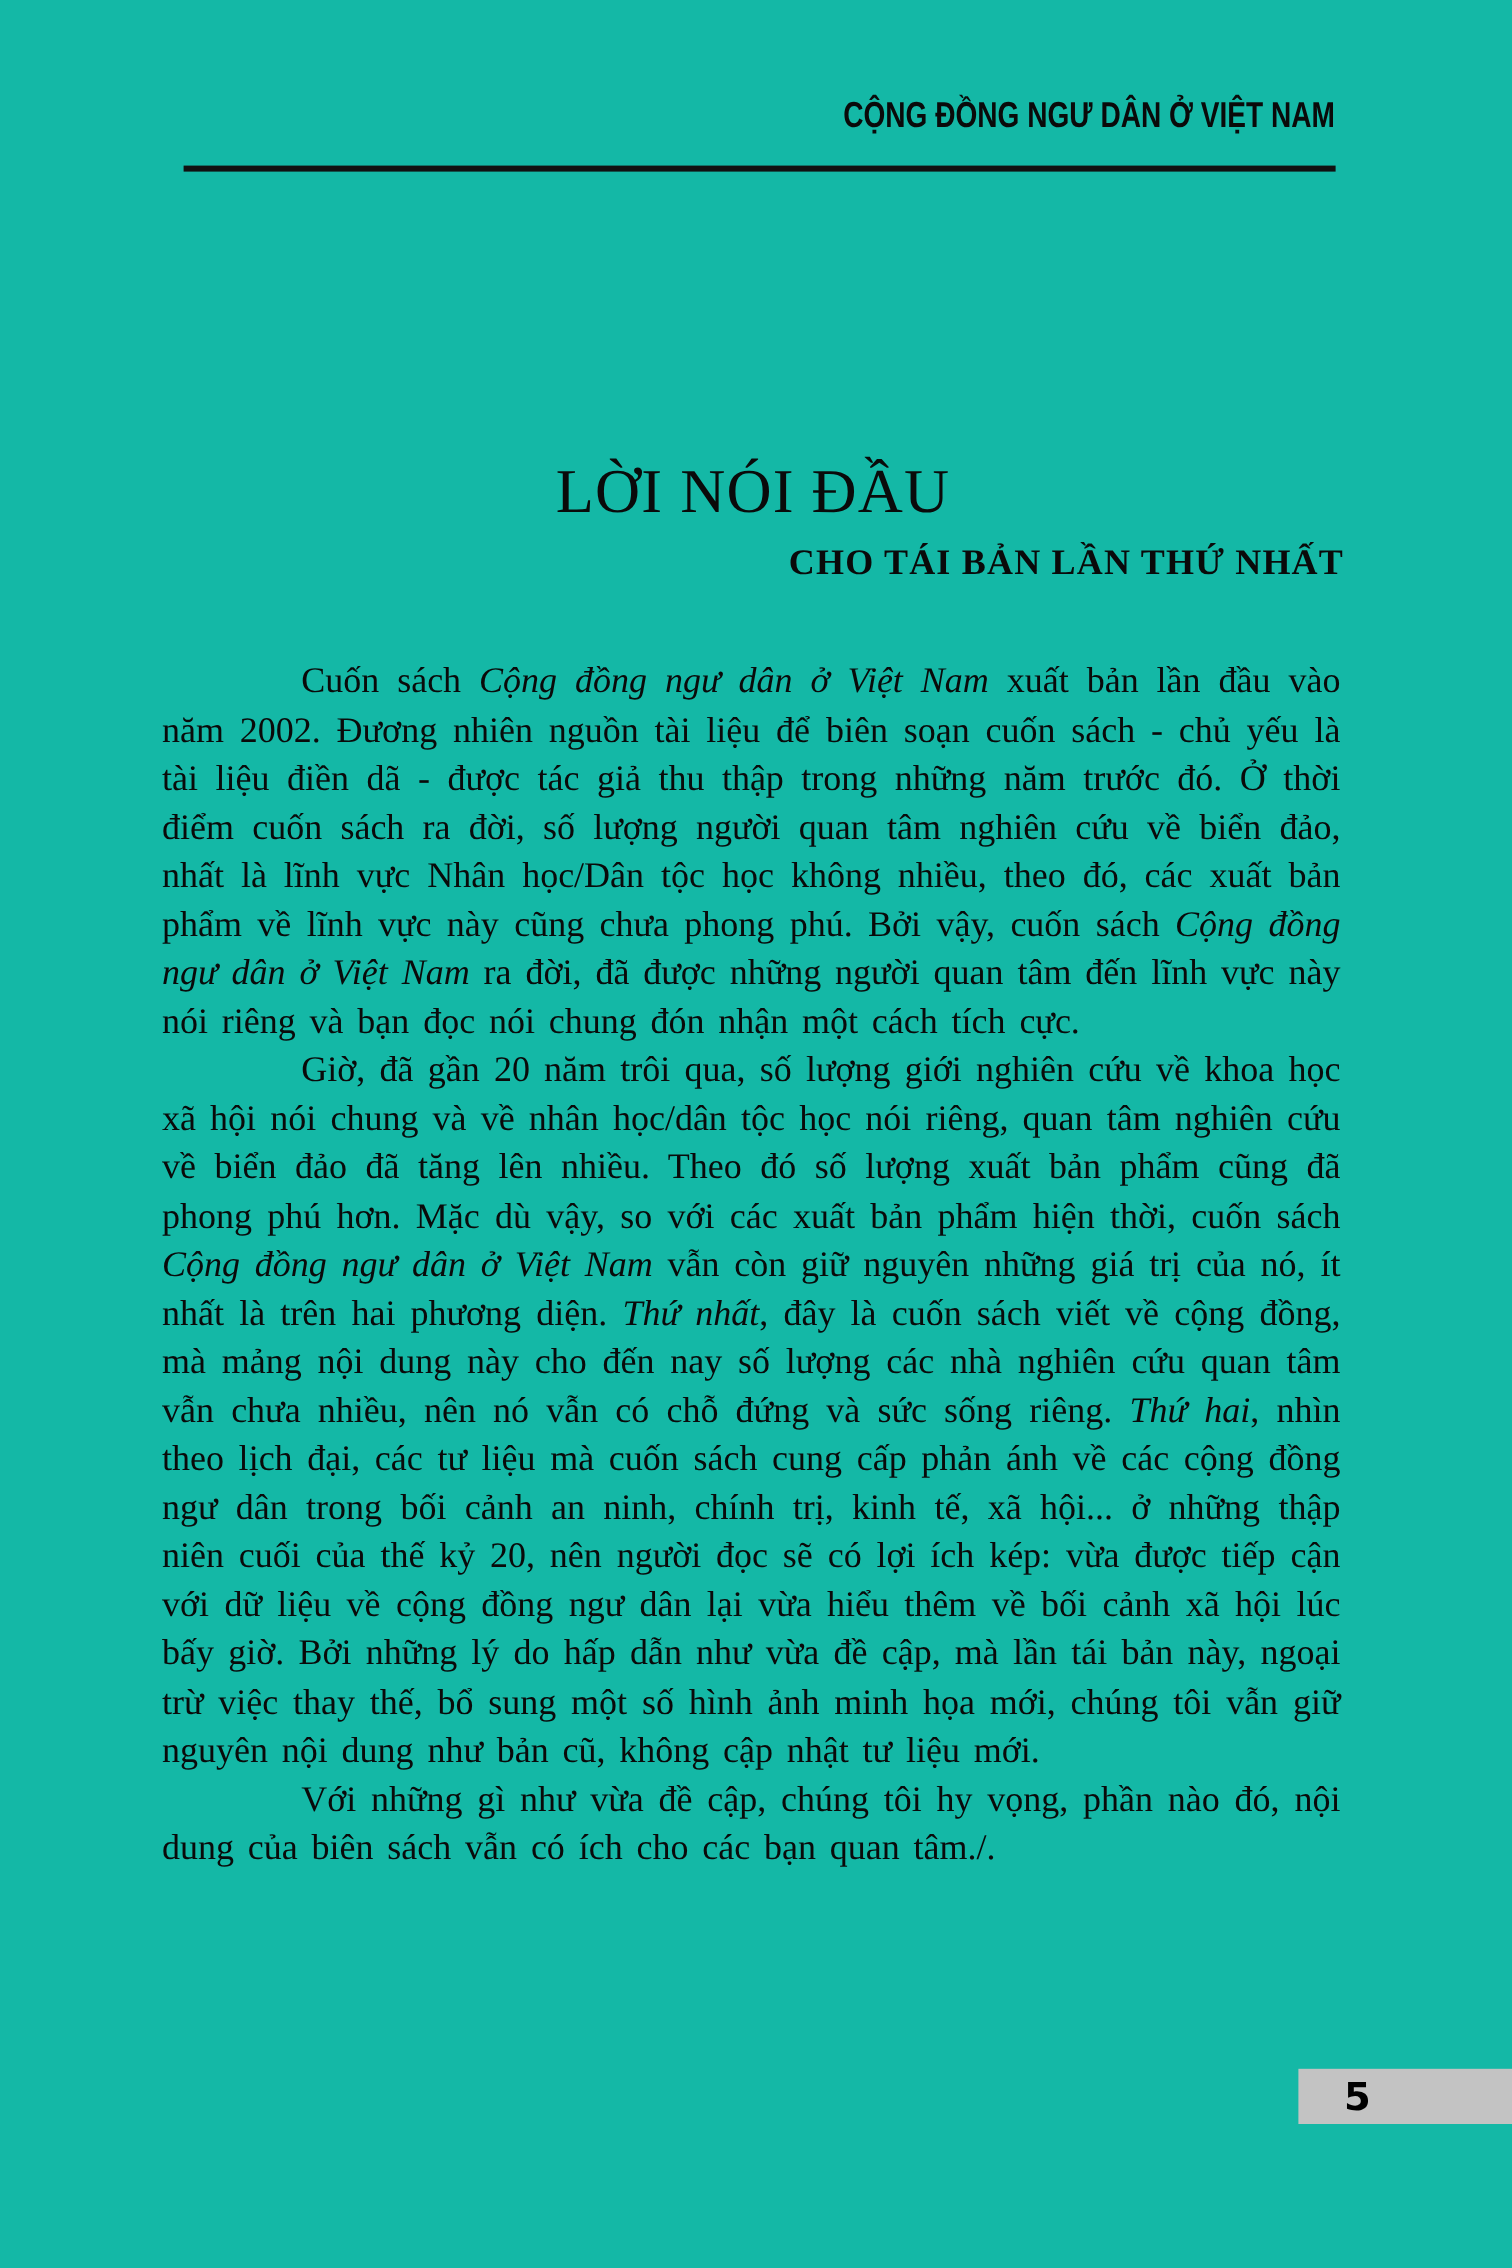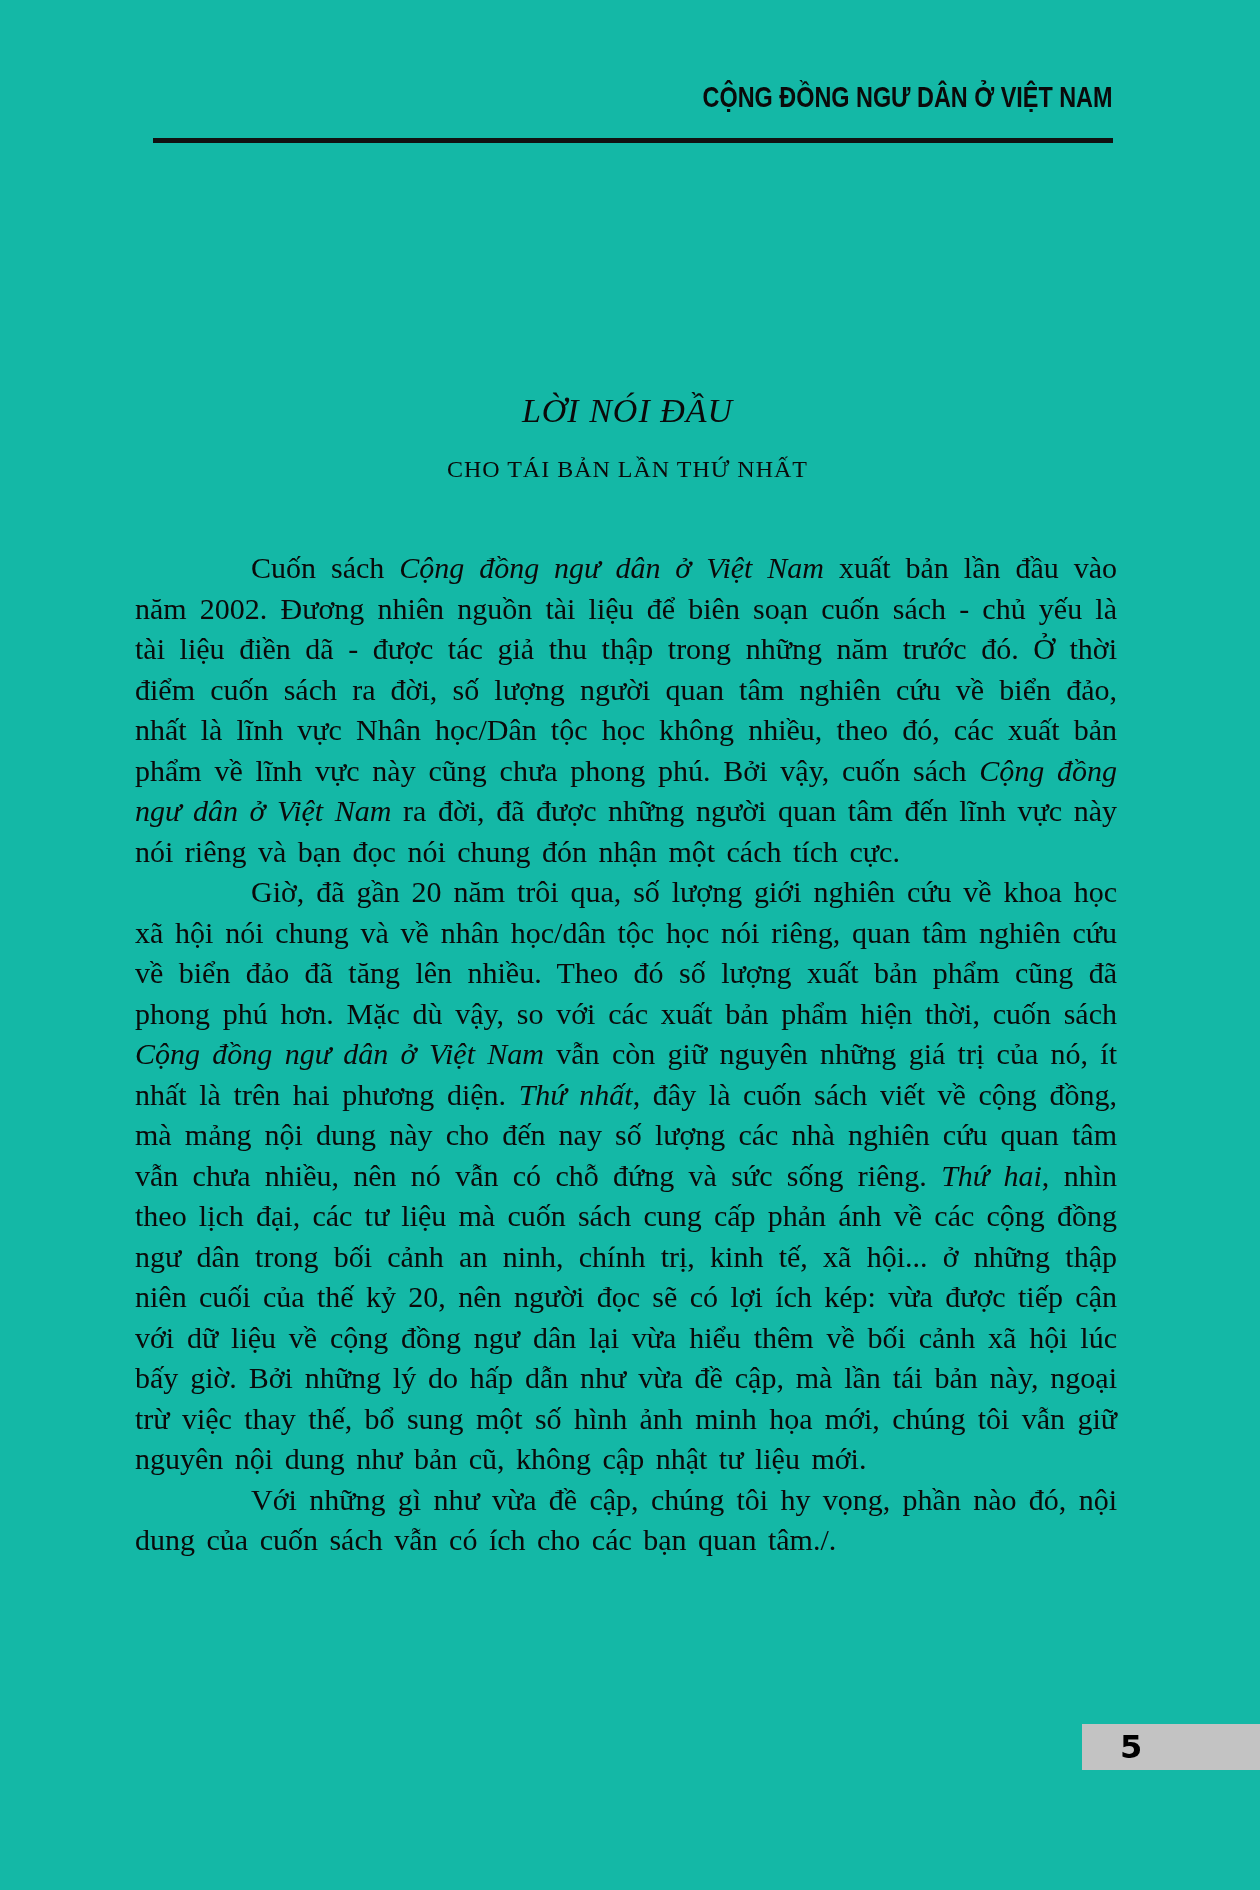--- a/index.html
+++ b/index.html
@@ -45,35 +45,34 @@
     background: #111111;
   }
 
   
   .chapter-title {
     position: absolute;
     left: 135px;
     width: 985px;
     top: 386px;
     text-align: center;
-    font-size: 34px;
+    font-size: 52px;
     line-height: 50px;
     font-weight: 400;
     letter-spacing: 1px;
-    font-style: italic;
   }
   .chapter-subtitle {
     position: absolute;
     left: 135px;
     width: 985px;
     top: 450px;
-    text-align: center;
-    font-size: 24px;
+    text-align: right;
+    font-size: 30px;
     line-height: 38px;
-    font-weight: 400;
+    font-weight: 700;
     letter-spacing: 1px;
   }
 
   
   .article {
     position: absolute;
     left: 135px;
     top: 548px;
     width: 982px;
   }
@@ -120,20 +119,20 @@
 
   <div class="header-rule"></div>
 
   <div class="chapter-title">LỜI NÓI ĐẦU</div>
 
   <div class="chapter-subtitle">CHO TÁI BẢN LẦN THỨ NHẤT</div>
 
   <div class="article">
     <p><span>Cuốn sách </span><em>Cộng đồng ngư dân ở Việt Nam</em><span> xuất bản lần đầu vào năm 2002. Đương nhiên nguồn tài liệu để biên soạn cuốn sách - chủ yếu là tài liệu điền dã - được tác giả thu thập trong những năm trước đó. Ở thời điểm cuốn sách ra đời, số lượng người quan tâm nghiên cứu về biển đảo, nhất là lĩnh vực Nhân học/Dân tộc học không nhiều, theo đó, các xuất bản phẩm về lĩnh vực này cũng chưa phong phú. Bởi vậy, cuốn sách </span><em>Cộng đồng ngư dân ở Việt Nam</em><span> ra đời, đã được những người quan tâm đến lĩnh vực này nói riêng và bạn đọc nói chung đón nhận một cách tích cực.</span></p>
     <p><span>Giờ, đã gần 20 năm trôi qua, số lượng giới nghiên cứu về khoa học xã hội nói chung và về nhân học/dân tộc học nói riêng, quan tâm nghiên cứu về biển đảo đã tăng lên nhiều. Theo đó số lượng xuất bản phẩm cũng đã phong phú hơn. Mặc dù vậy, so với các xuất bản phẩm hiện thời, cuốn sách </span><em>Cộng đồng ngư dân ở Việt Nam</em><span> vẫn còn giữ nguyên những giá trị của nó, ít nhất là trên hai phương diện. </span><em>Thứ nhất</em><span>, đây là cuốn sách viết về cộng đồng, mà mảng nội dung này cho đến nay số lượng các nhà nghiên cứu quan tâm vẫn chưa nhiều, nên nó vẫn có chỗ đứng và sức sống riêng. </span><em>Thứ hai</em><span>, nhìn theo lịch đại, các tư liệu mà cuốn sách cung cấp phản ánh về các cộng đồng ngư dân trong bối cảnh an ninh, chính trị, kinh tế, xã hội... ở những thập niên cuối của thế kỷ 20, nên người đọc sẽ có lợi ích kép: vừa được tiếp cận với dữ liệu về cộng đồng ngư dân lại vừa hiểu thêm về bối cảnh xã hội lúc bấy giờ. Bởi những lý do hấp dẫn như vừa đề cập, mà lần tái bản này, ngoại trừ việc thay thế, bổ sung một số hình ảnh minh họa mới, chúng tôi vẫn giữ  nguyên nội dung như bản cũ, không cập nhật tư liệu mới.</span></p>
-    <p><span>Với những gì như vừa đề cập, chúng tôi hy vọng, phần nào đó, nội dung của cuốn sách vẫn có ích cho các bạn quan tâm./.</span></p>
+    <p><span>Với những gì như vừa đề cập, chúng tôi hy vọng, phần nào đó, nội dung của biên sách vẫn có ích cho các bạn quan tâm./.</span></p>
   </div>
 
   <div class="page-number-box">
     <span class="page-number">5</span>
   </div>
 
 </div>
 
 </body></html>

